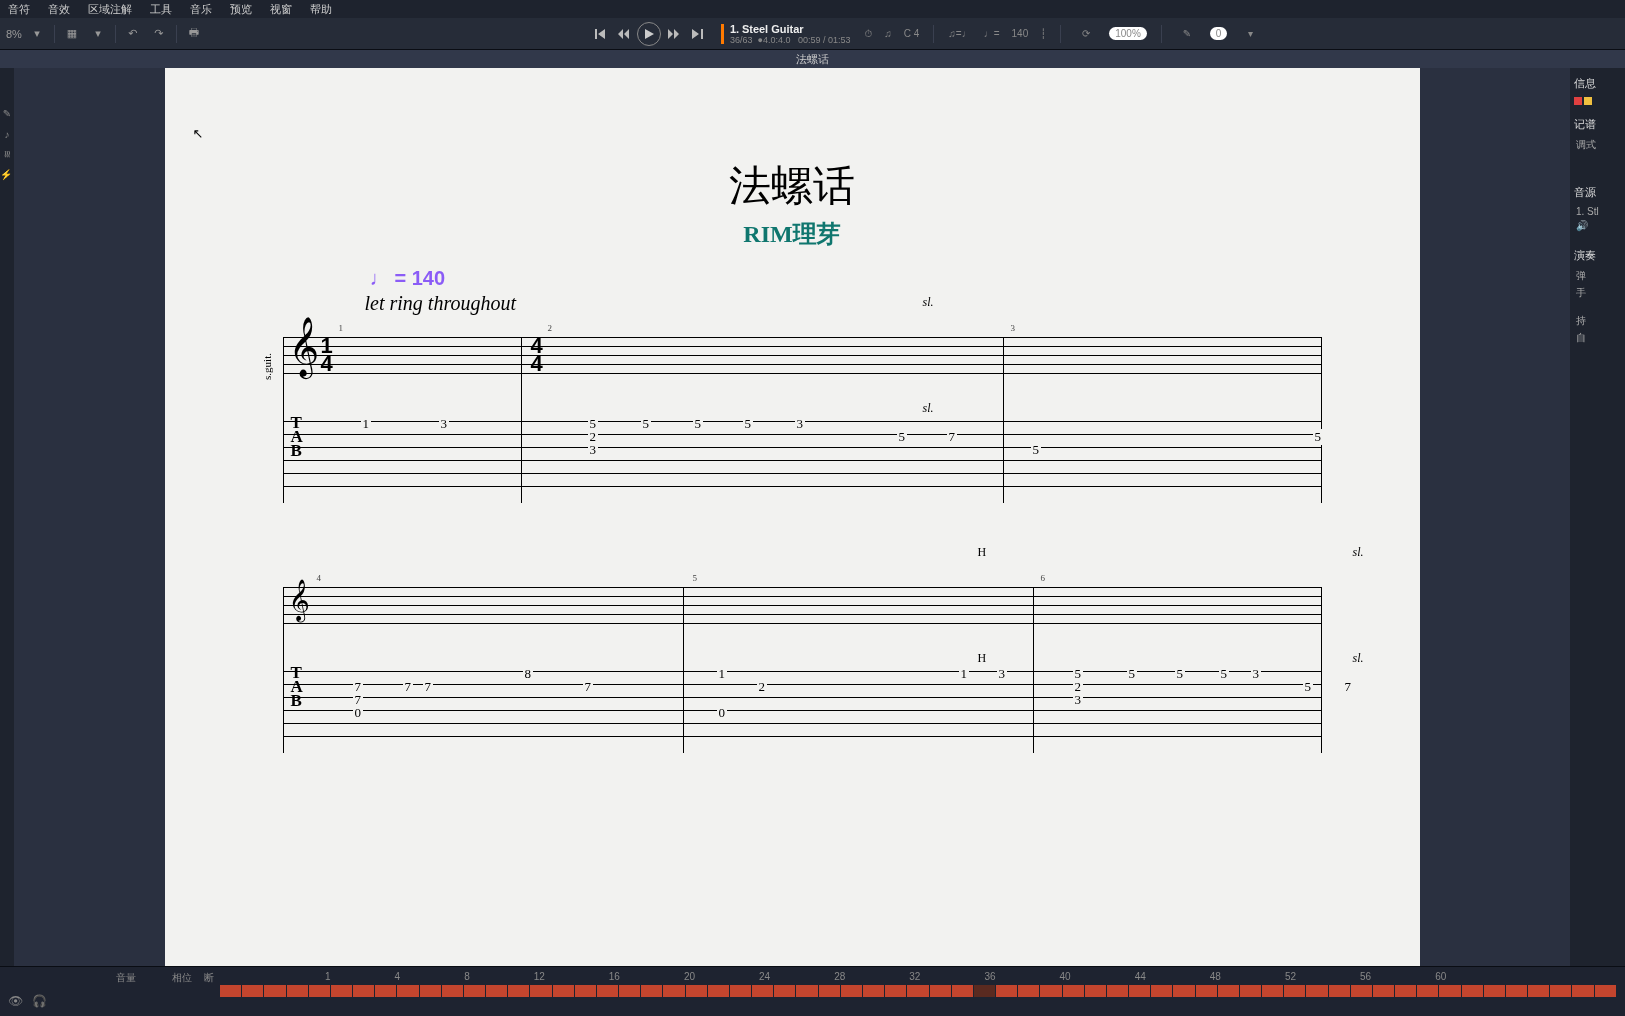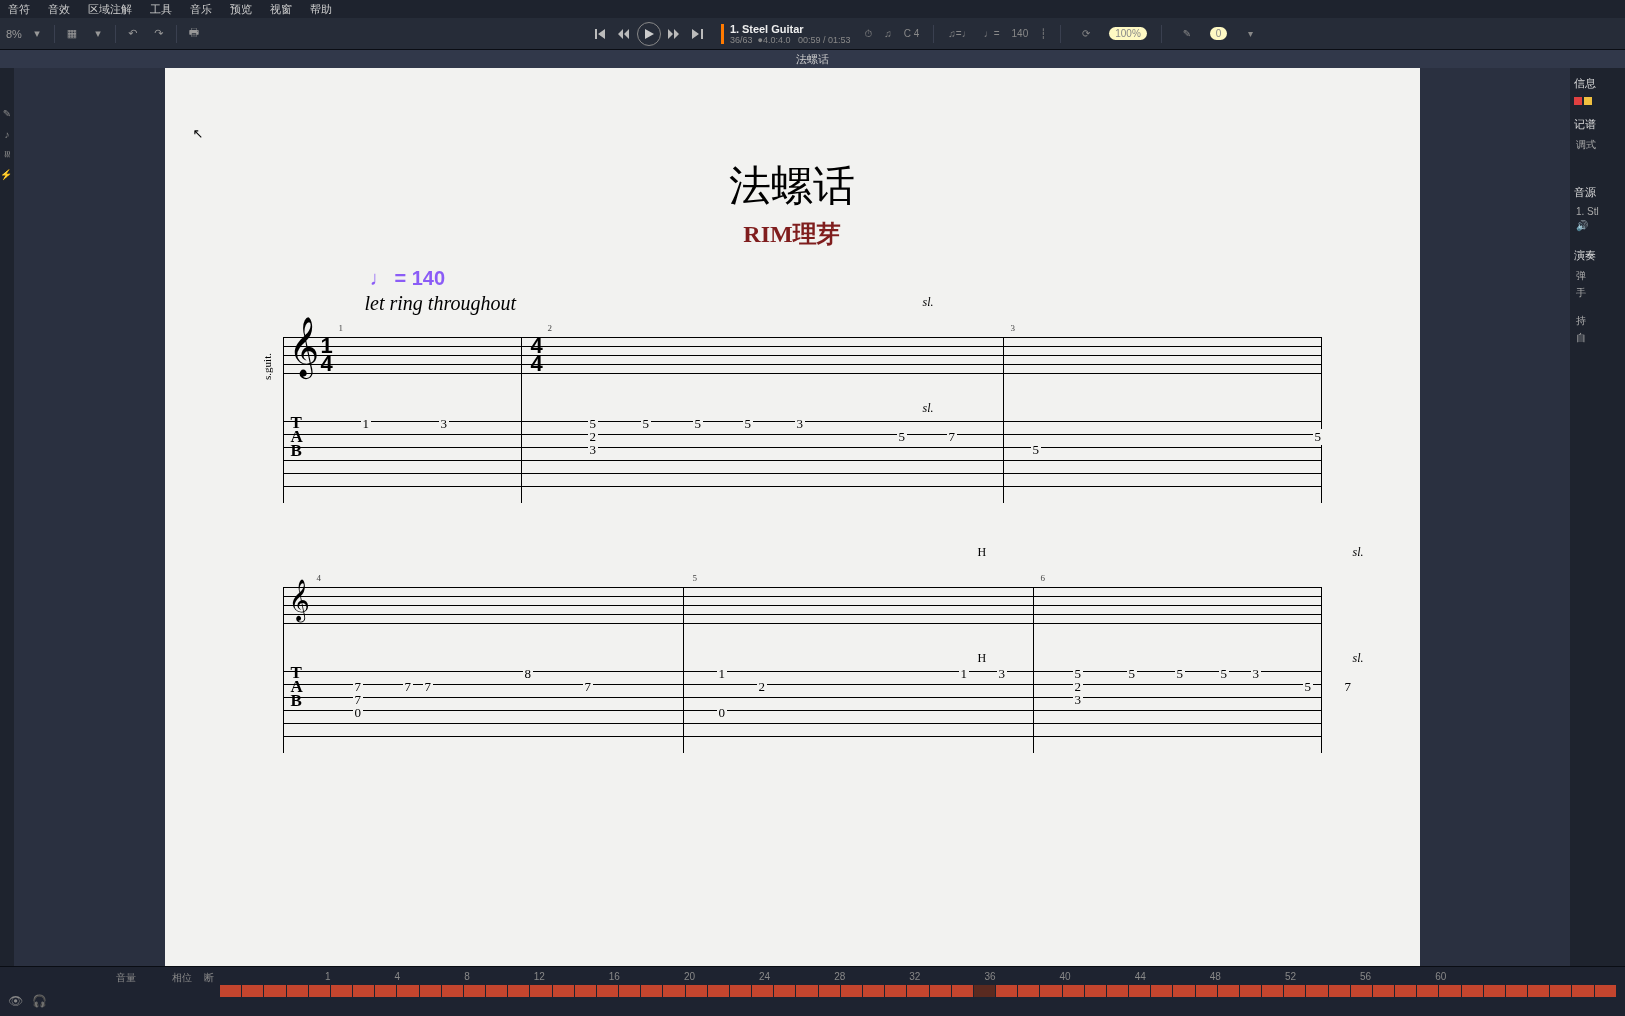--- a/index.html
+++ b/index.html
@@ -10,34 +10,34 @@
 .tb-btn { width:22px; height:22px; display:inline-flex; align-items:center; justify-content:center; border-radius:3px; }
 .tb-sep { width:1px; height:18px; background:#3a4050; margin:0 2px; }
 .transport { display:flex; align-items:center; gap:2px; margin-left:380px; }
 .transport svg { fill:#bbb; }
 .play-btn { width:24px; height:24px; border:1.5px solid #888; border-radius:50%; display:flex; align-items:center; justify-content:center; }
 .track-info { display:flex; align-items:center; gap:6px; margin-left:8px; font-size:10px; }
 .track-info .orange { width:3px; height:20px; background:#ff7a00; }
 .track-info .title { color:#eee; font-weight:bold; font-size:11px; }
 .track-info .sub { color:#888; font-size:9px; }
 .meters { display:flex; gap:12px; margin-left:10px; font-size:10px; color:#888; align-items:center; }
-.pill { background:#fef9c3; padding:1px 6px; border-radius:8px; font-size:10px; }
+.pill { background:#ffffff; padding:1px 6px; border-radius:8px; font-size:10px; }
 .titletab { height:18px; background:#31384a; text-align:center; font-size:11px; color:#ccc; line-height:18px; }
 .workspace { display:flex; height:calc(100% - 18px - 32px - 18px - 50px); }
 .left-tools { width:14px; background:#1e232e; display:flex; flex-direction:column; gap:10px; padding-top:40px; align-items:center; }
 .left-tools span { font-size:10px; color:#888; writing-mode:vertical-rl; }
 .score-area { flex:1; background:#2a3040; display:flex; justify-content:center; overflow:auto; padding:0 40px; }
 .page { width:1255px; background:#f2f2f0; margin:0; position:relative; padding:30px 0; }
 .right-panel { width:55px; background:#1e232e; padding:8px 4px; font-size:11px; color:#ccc; }
 .rp-head { font-size:11px; color:#ddd; margin-bottom:6px; }
 .rp-swatch { display:flex; gap:2px; margin-bottom:12px; }
 .rp-swatch span { width:8px; height:8px; }
 .rp-item { font-size:10px; color:#aaa; margin:3px 0; padding-left:2px; }
 .sheet-title { font-family:"SimSun",serif; font-size:42px; color:#000; text-align:center; margin-top:60px; }
-.sheet-sub { font-family:"SimSun",serif; font-size:24px; color:#7f1d1d; text-align:center; margin-top:4px; font-weight:bold; }
+.sheet-sub { font-family:"SimSun",serif; font-size:24px; color:#0f766e; text-align:center; margin-top:4px; font-weight:bold; }
 .tuning { font-family:"Times New Roman",serif; font-size:17px; color:#000; margin:22px 0 0 148px; }
 .tempo { font-family:"Times New Roman",serif; font-size:20px; color:#8b5cf6; margin:17px 0 0 205px; font-weight:bold; }
 .capo { font-family:"Times New Roman",serif; font-size:15px; color:#000; margin:12px 0 0 200px; }
 .letring { font-family:"Times New Roman",serif; font-style:italic; font-size:20px; color:#000; margin:2px 0 0 200px; }
 .system { position:relative; margin:8px 98px 50px 118px; height:180px; }
 .staff-lines { position:absolute; left:0; right:0; top:14px; }
 .staff-lines div { height:9px; border-top:1px solid #000; }
 .tab-lines { position:absolute; left:0; right:0; top:98px; }
 .tab-lines div { height:13px; border-top:1px solid #000; }
 .vbar { position:absolute; top:14px; bottom:0; width:1px; background:#000; }

